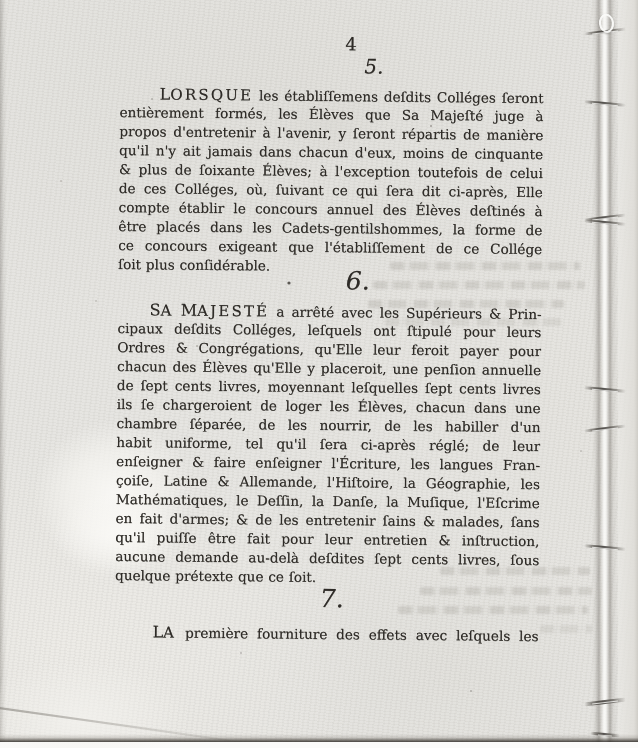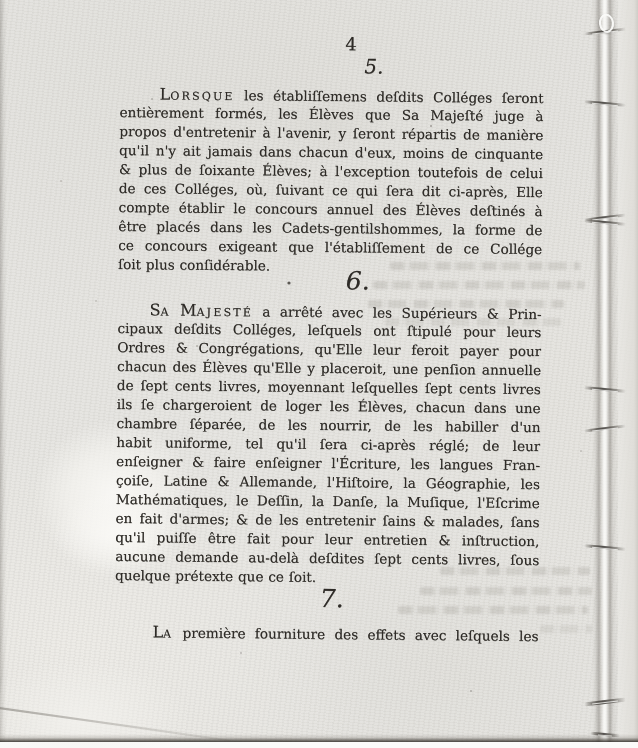--- a/index.html
+++ b/index.html
@@ -133,21 +133,21 @@
     height:19px; line-height:19px; overflow:hidden;
     font-size:13.6px; word-spacing:0.5px; text-align:justify;
   }
   .line::after { content:""; display:inline-block; width:100%; height:0; }
   .line.end { text-align:left; }
   .line.end::after { content:none; }
   .section:nth-of-type(1) .line.first { text-indent:40px; }
   .section:nth-of-type(2) .line.first { text-indent:32px; }
   .section:nth-of-type(3) .line.first { text-indent:38px; }
   .lead-big   { font-size:16px; }
-  .lead-small { font-size:11px; letter-spacing:2.2px; }
+  .lead-small { font-size:15px; letter-spacing:2.2px; }
 </style>
 </head>
 <body>
 
 <div class="paper">
   <div class="grain"></div>
 
   <div class="stain s-left1"></div>
   <div class="stain s-left2"></div>
   <div class="stain s-corner"></div>

